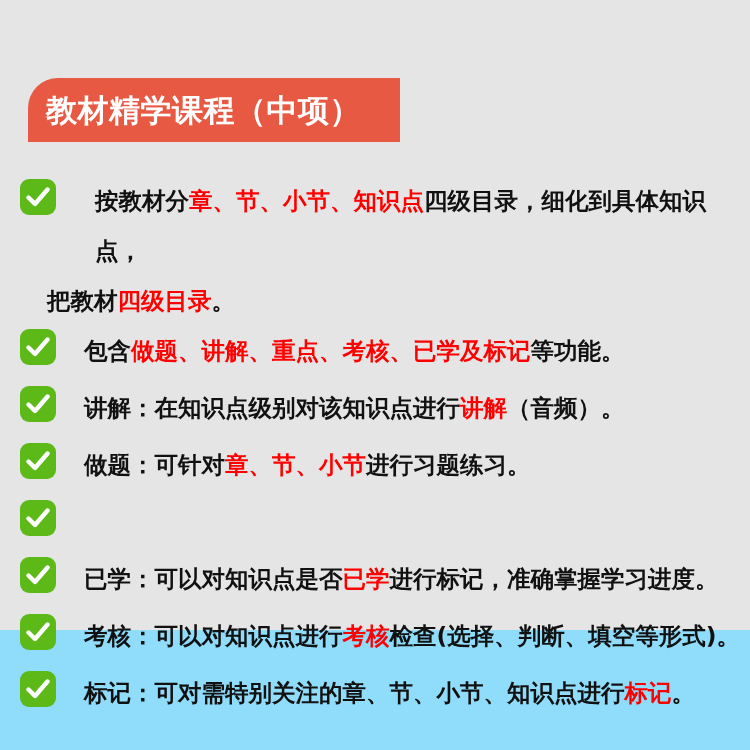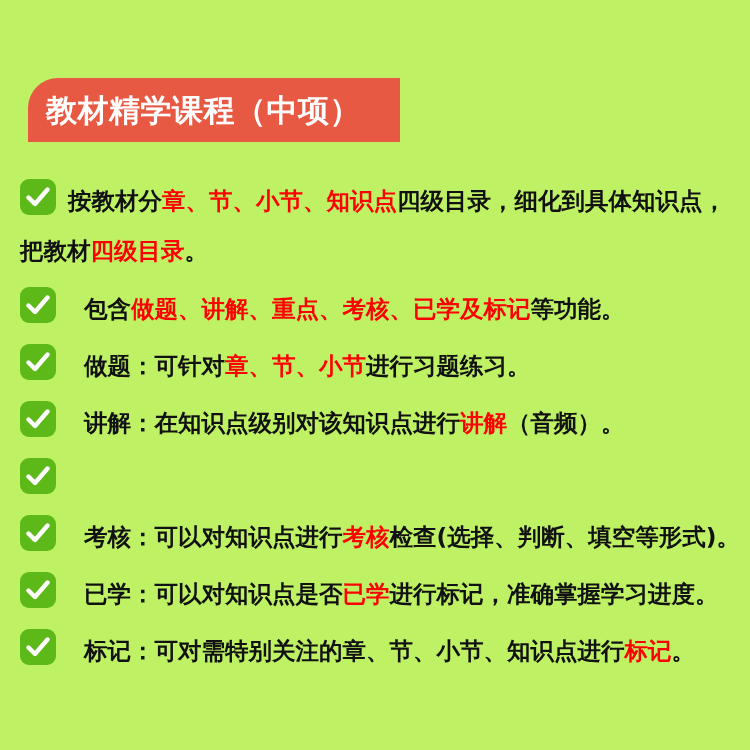--- a/index.html
+++ b/index.html
@@ -9,22 +9,22 @@
   body {
     width: 750px;
     height: 750px;
     background: #8FDCFB;
     font-family: "DejaVu Sans", "Liberation Sans", sans-serif;
     overflow: hidden;
   }
   .page {
     position: relative;
     width: 750px;
-    height: 750px;
-    background: #bef264;
+    height: 630px;
+    background: #e5e5e5;
     box-sizing: border-box;
   }
 
   
   .banner {
     position: absolute;
     left: 28px;
     top: 78px;
     width: 372px;
     height: 64px;
@@ -55,20 +55,21 @@
     position: relative;
     display: flex;
     align-items: flex-start;
     padding-left: 20px;
     padding-right: 8px;
     min-height: 57px;
     box-sizing: border-box;
   }
   .bullet-row.tall {
     min-height: 108px;
+    gap: 27px;
   }
 
   .check-box {
     flex: 0 0 auto;
     width: 36px;
     height: 36px;
     border-radius: 9px;
     background: #5CB918;
     position: relative;
     margin-top: 3px;
@@ -131,56 +132,56 @@
           </svg>
         </span>
         <div class="bullet-text"><span>包含</span><span class="hl">做题、讲解、重点、考核、已学及标记</span><span>等功能。</span></div>
       </div>
       <div class="bullet-row">
         <span class="check-box">
           <svg viewBox="0 0 24 22" aria-hidden="true">
             <path d="M2.5 11.5 L9 18 L21.5 3.5" fill="none" stroke="#ffffff" stroke-width="4.4" stroke-linecap="round" stroke-linejoin="round"></path>
           </svg>
         </span>
+        <div class="bullet-text"><span>讲解：在知识点级别对该知识点进行</span><span class="hl">讲解</span><span>（音频）。</span></div>
+      </div>
+      <div class="bullet-row">
+        <span class="check-box">
+          <svg viewBox="0 0 24 22" aria-hidden="true">
+            <path d="M2.5 11.5 L9 18 L21.5 3.5" fill="none" stroke="#ffffff" stroke-width="4.4" stroke-linecap="round" stroke-linejoin="round"></path>
+          </svg>
+        </span>
         <div class="bullet-text"><span>做题：可针对</span><span class="hl">章、节、小节</span><span>进行习题练习。</span></div>
       </div>
       <div class="bullet-row">
         <span class="check-box">
           <svg viewBox="0 0 24 22" aria-hidden="true">
             <path d="M2.5 11.5 L9 18 L21.5 3.5" fill="none" stroke="#ffffff" stroke-width="4.4" stroke-linecap="round" stroke-linejoin="round"></path>
           </svg>
         </span>
-        <div class="bullet-text"><span>讲解：在知识点级别对该知识点进行</span><span class="hl">讲解</span><span>（音频）。</span></div>
       </div>
       <div class="bullet-row">
         <span class="check-box">
           <svg viewBox="0 0 24 22" aria-hidden="true">
             <path d="M2.5 11.5 L9 18 L21.5 3.5" fill="none" stroke="#ffffff" stroke-width="4.4" stroke-linecap="round" stroke-linejoin="round"></path>
           </svg>
         </span>
+        <div class="bullet-text"><span>已学：可以对知识点是否</span><span class="hl">已学</span><span>进行标记，准确掌握学习进度。</span></div>
       </div>
       <div class="bullet-row">
         <span class="check-box">
           <svg viewBox="0 0 24 22" aria-hidden="true">
             <path d="M2.5 11.5 L9 18 L21.5 3.5" fill="none" stroke="#ffffff" stroke-width="4.4" stroke-linecap="round" stroke-linejoin="round"></path>
           </svg>
         </span>
         <div class="bullet-text"><span>考核：可以对知识点进行</span><span class="hl">考核</span><span>检查(选择、判断、填空等形式)。</span></div>
       </div>
       <div class="bullet-row">
         <span class="check-box">
           <svg viewBox="0 0 24 22" aria-hidden="true">
             <path d="M2.5 11.5 L9 18 L21.5 3.5" fill="none" stroke="#ffffff" stroke-width="4.4" stroke-linecap="round" stroke-linejoin="round"></path>
           </svg>
         </span>
-        <div class="bullet-text"><span>已学：可以对知识点是否</span><span class="hl">已学</span><span>进行标记，准确掌握学习进度。</span></div>
-      </div>
-      <div class="bullet-row">
-        <span class="check-box">
-          <svg viewBox="0 0 24 22" aria-hidden="true">
-            <path d="M2.5 11.5 L9 18 L21.5 3.5" fill="none" stroke="#ffffff" stroke-width="4.4" stroke-linecap="round" stroke-linejoin="round"></path>
-          </svg>
-        </span>
         <div class="bullet-text"><span>标记：可对需特别关注的章、节、小节、知识点进行</span><span class="hl">标记</span><span>。</span></div>
       </div>
     </div>
 
 </div>
 
 </body></html>

